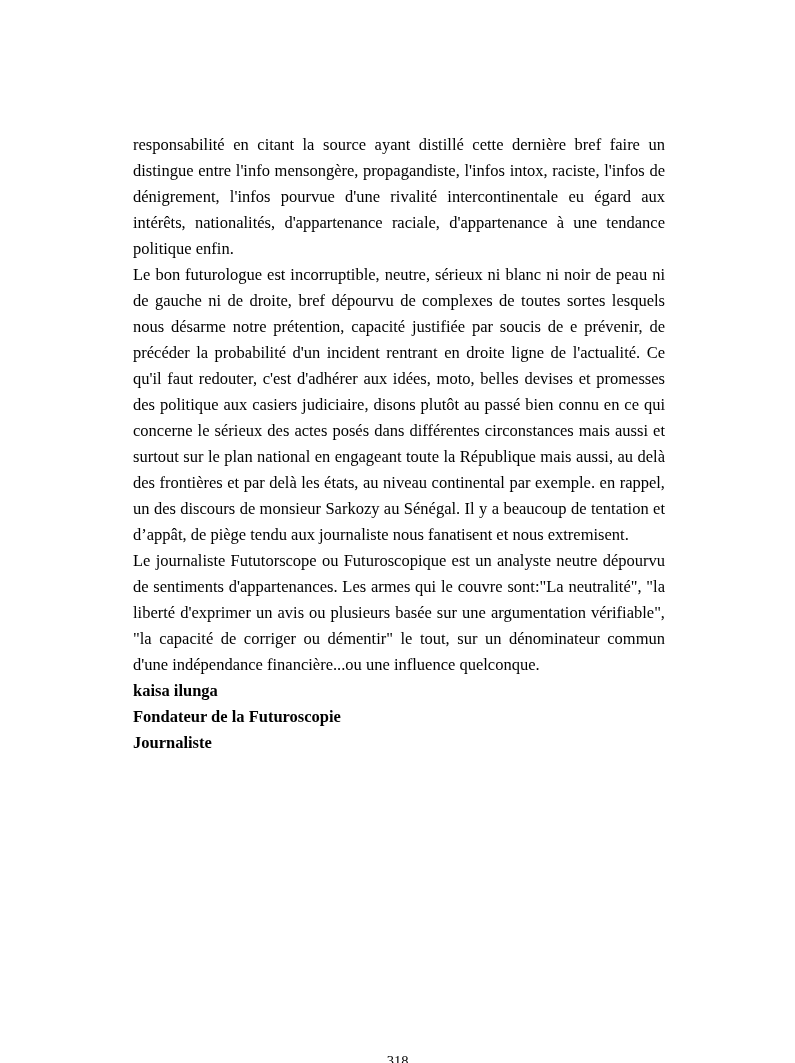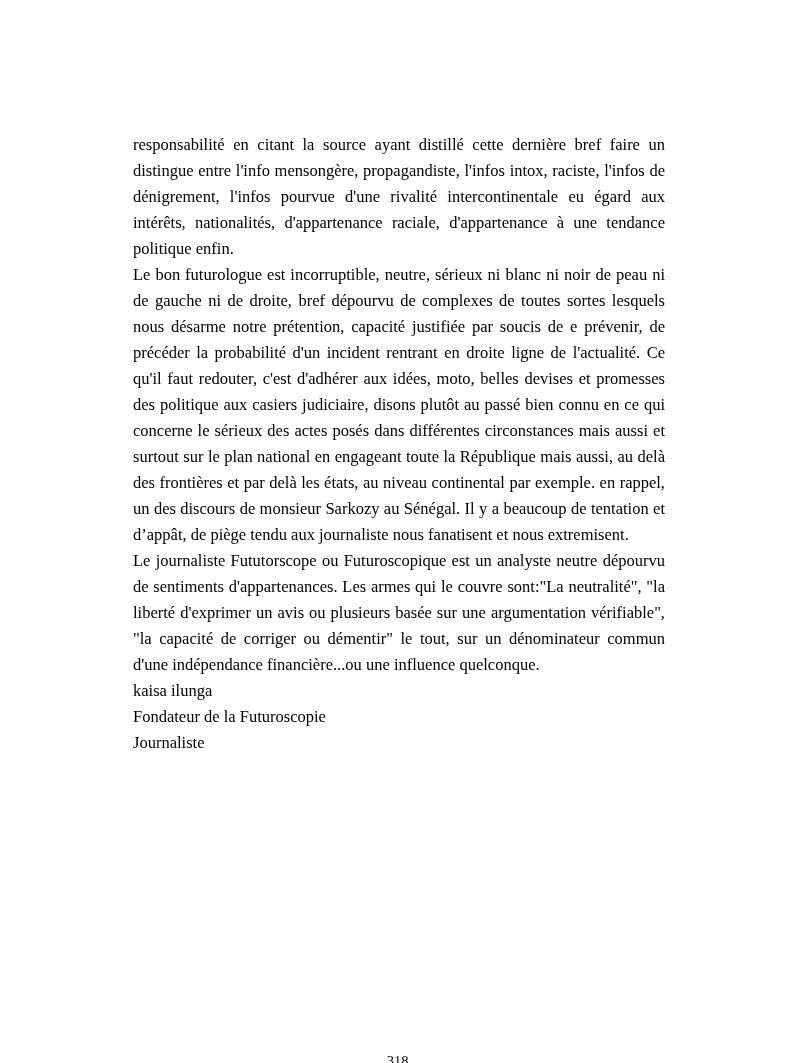--- a/index.html
+++ b/index.html
@@ -29,20 +29,21 @@
   .text-block p {
     margin: 0;
     padding: 0;
     text-align: justify;
     text-justify: inter-word;
   }
   .sig-line {
     margin: 0;
     padding: 0;
     text-align: left;
+    font-weight: bold;
   }
   .page-number {
     position: absolute;
     left: 0;
     right: 0;
     top: 1018px;
     text-align: center;
     font-size: 14.5px;
     line-height: 1;
     color: #000000;

